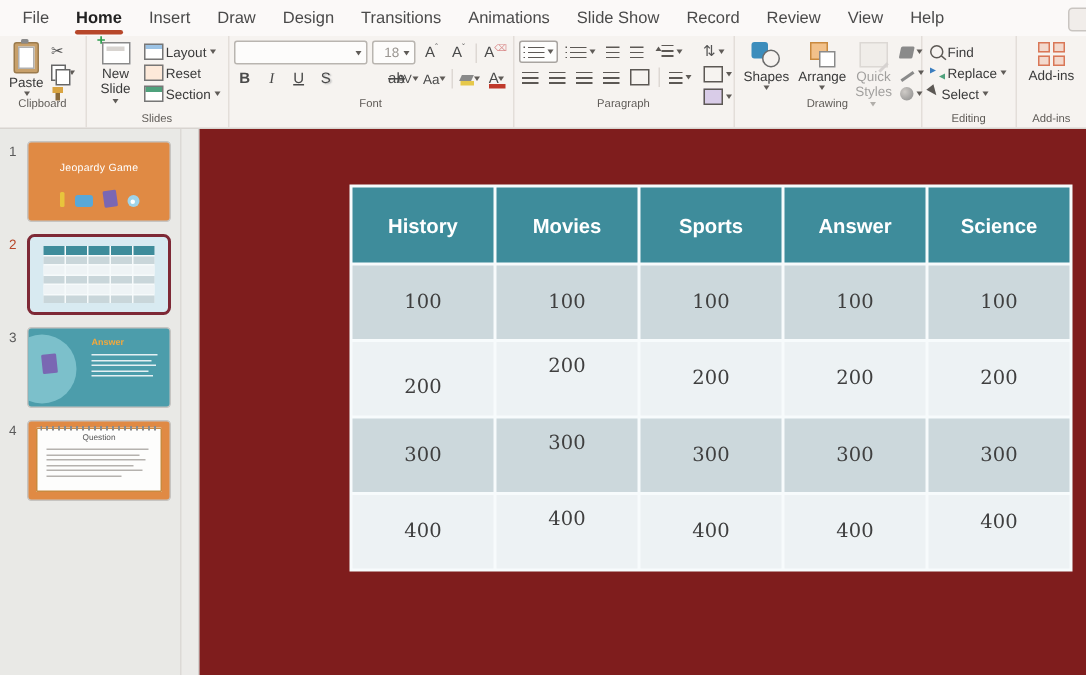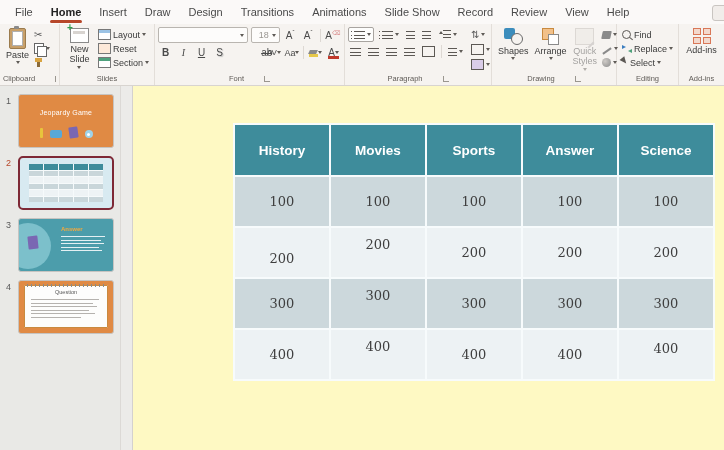--- a/index.html
+++ b/index.html
@@ -10,21 +10,21 @@
   .menubar{height:24px;background:#fbf9f8;display:flex;align-items:center;padding-left:6px;font-size:11px;color:#4a4a4a;position:relative;}
   .mtab{padding:0 9px;height:24px;line-height:24px;position:relative;cursor:default;white-space:nowrap;}
   .mtab.active{color:#222;font-weight:bold;}
   .mtab.active::after{content:"";position:absolute;left:8px;right:8px;bottom:1px;height:3px;background:#b7472a;border-radius:2px;}
   .mb-right{position:absolute;right:-4px;top:5px;width:14px;height:14px;border:1px solid #c9c5c1;border-radius:3px;background:#f1edea;}
 
   
   .ribbon{height:61px;background:#f6f3f0;border-bottom:1px solid #d8d4d0;display:flex;align-items:stretch;}
   .group{display:flex;flex-direction:column;border-right:1px solid #e3ded9;padding:3px 3px 0 3px;box-sizing:border-box;}
   .gbody{flex:1;display:flex;align-items:flex-start;}
-  .glabel{height:13px;font-size:7.5px;color:#5f5b57;display:flex;align-items:center;justify-content:center;gap:20px;}
+  .glabel{height:13px;font-size:7.5px;color:#5f5b57;display:flex;align-items:center;justify-content:center;gap:20px;flex-direction:column;}
   .launcher{width:5px;height:5px;border-left:1px solid #9a968f;border-bottom:1px solid #9a968f;display:inline-block;}
   .caret{width:0;height:0;border-left:2.5px solid transparent;border-right:2.5px solid transparent;border-top:3px solid #5f5b57;display:inline-block;}
   .bigbtn{display:flex;flex-direction:column;align-items:center;font-size:9px;color:#3a3a3a;padding:1px 3px;gap:1px;border-radius:2px;}
   .sbtn{height:13px;display:flex;align-items:center;gap:2px;padding:0 2px;border-radius:2px;font-size:9px;color:#3a3a3a;}
   .minicol{display:flex;flex-direction:column;justify-content:flex-start;gap:1px;padding-top:1px;}
   .glyph{font-size:10px;color:#555;line-height:1;}
 
   
   .icon-clipboard{width:15px;height:19px;background:#c8a06a;border:1px solid #9b7b4d;border-radius:2px;position:relative;}
   .icon-clipboard::before{content:"";position:absolute;left:2px;top:2px;width:9px;height:13px;background:#fff;border:1px solid #b0b0b0;}
@@ -139,21 +139,21 @@
   .t3-lines i{display:block;height:1px;background:rgba(255,255,255,.85);}
 
   .t4-pad{position:absolute;left:5px;right:5px;top:4px;bottom:5px;background:#fdfdfc;border-radius:1px;box-shadow:0 0 0 1px #c98a3f inset;}
   .t4-spiral{position:absolute;left:3px;right:3px;top:-1px;height:3px;background:repeating-linear-gradient(to right,#8a8a8a 0 1px,transparent 1px 4px);}
   .t4-title{position:absolute;left:0;right:0;top:4px;text-align:center;font-size:5.5px;color:#555;}
   .t4-lines{position:absolute;left:7px;top:14px;display:flex;flex-direction:column;gap:2.5px;}
   .t4-lines i{display:block;height:1px;background:#b5b2ae;}
 
   .panel-divider{position:absolute;left:120px;top:0;bottom:0;width:13px;background:#ecebe9;border-left:1px solid #dcd9d6;border-right:1px solid #d4d1ce;box-sizing:border-box;}
 
-  .canvas{position:absolute;left:133px;top:0;right:0;bottom:0;background:#fef9c3;}
+  .canvas{position:absolute;left:133px;top:0;right:0;bottom:0;background:#7f1d1d;}
   .slide-table{position:absolute;left:100px;top:37px;border-collapse:separate;border-spacing:2px;background:#f7fbfc;}
   .slide-table th{width:92px;height:48px;background:#3e8c9b;color:#fff;font-size:13.5px;font-weight:bold;font-family:"Liberation Sans",sans-serif;}
   .slide-table td{width:92px;height:47px;text-align:center;font-family:"DejaVu Serif",serif;font-size:13px;color:#3f3f3f;}
   .slide-table tbody tr:nth-child(odd) td{background:#ccd8dc;}
   .slide-table tbody tr:nth-child(even) td{background:#edf2f4;}
   .slide-table td span{position:relative;display:inline-block;}
   .slide-table tbody tr:nth-child(n+2) td:nth-child(2) span{top:-8px;}
   .slide-table tbody tr:nth-child(2) td:nth-child(1) span{top:6px;}
   .slide-table tbody tr:nth-child(4) td:nth-child(5) span{top:-6px;}
 </style>

